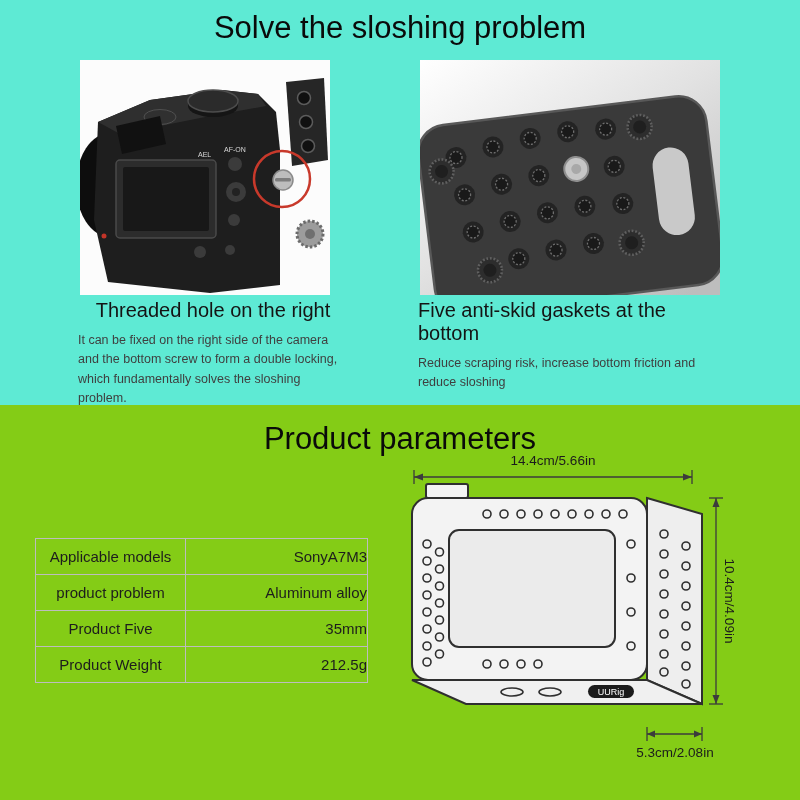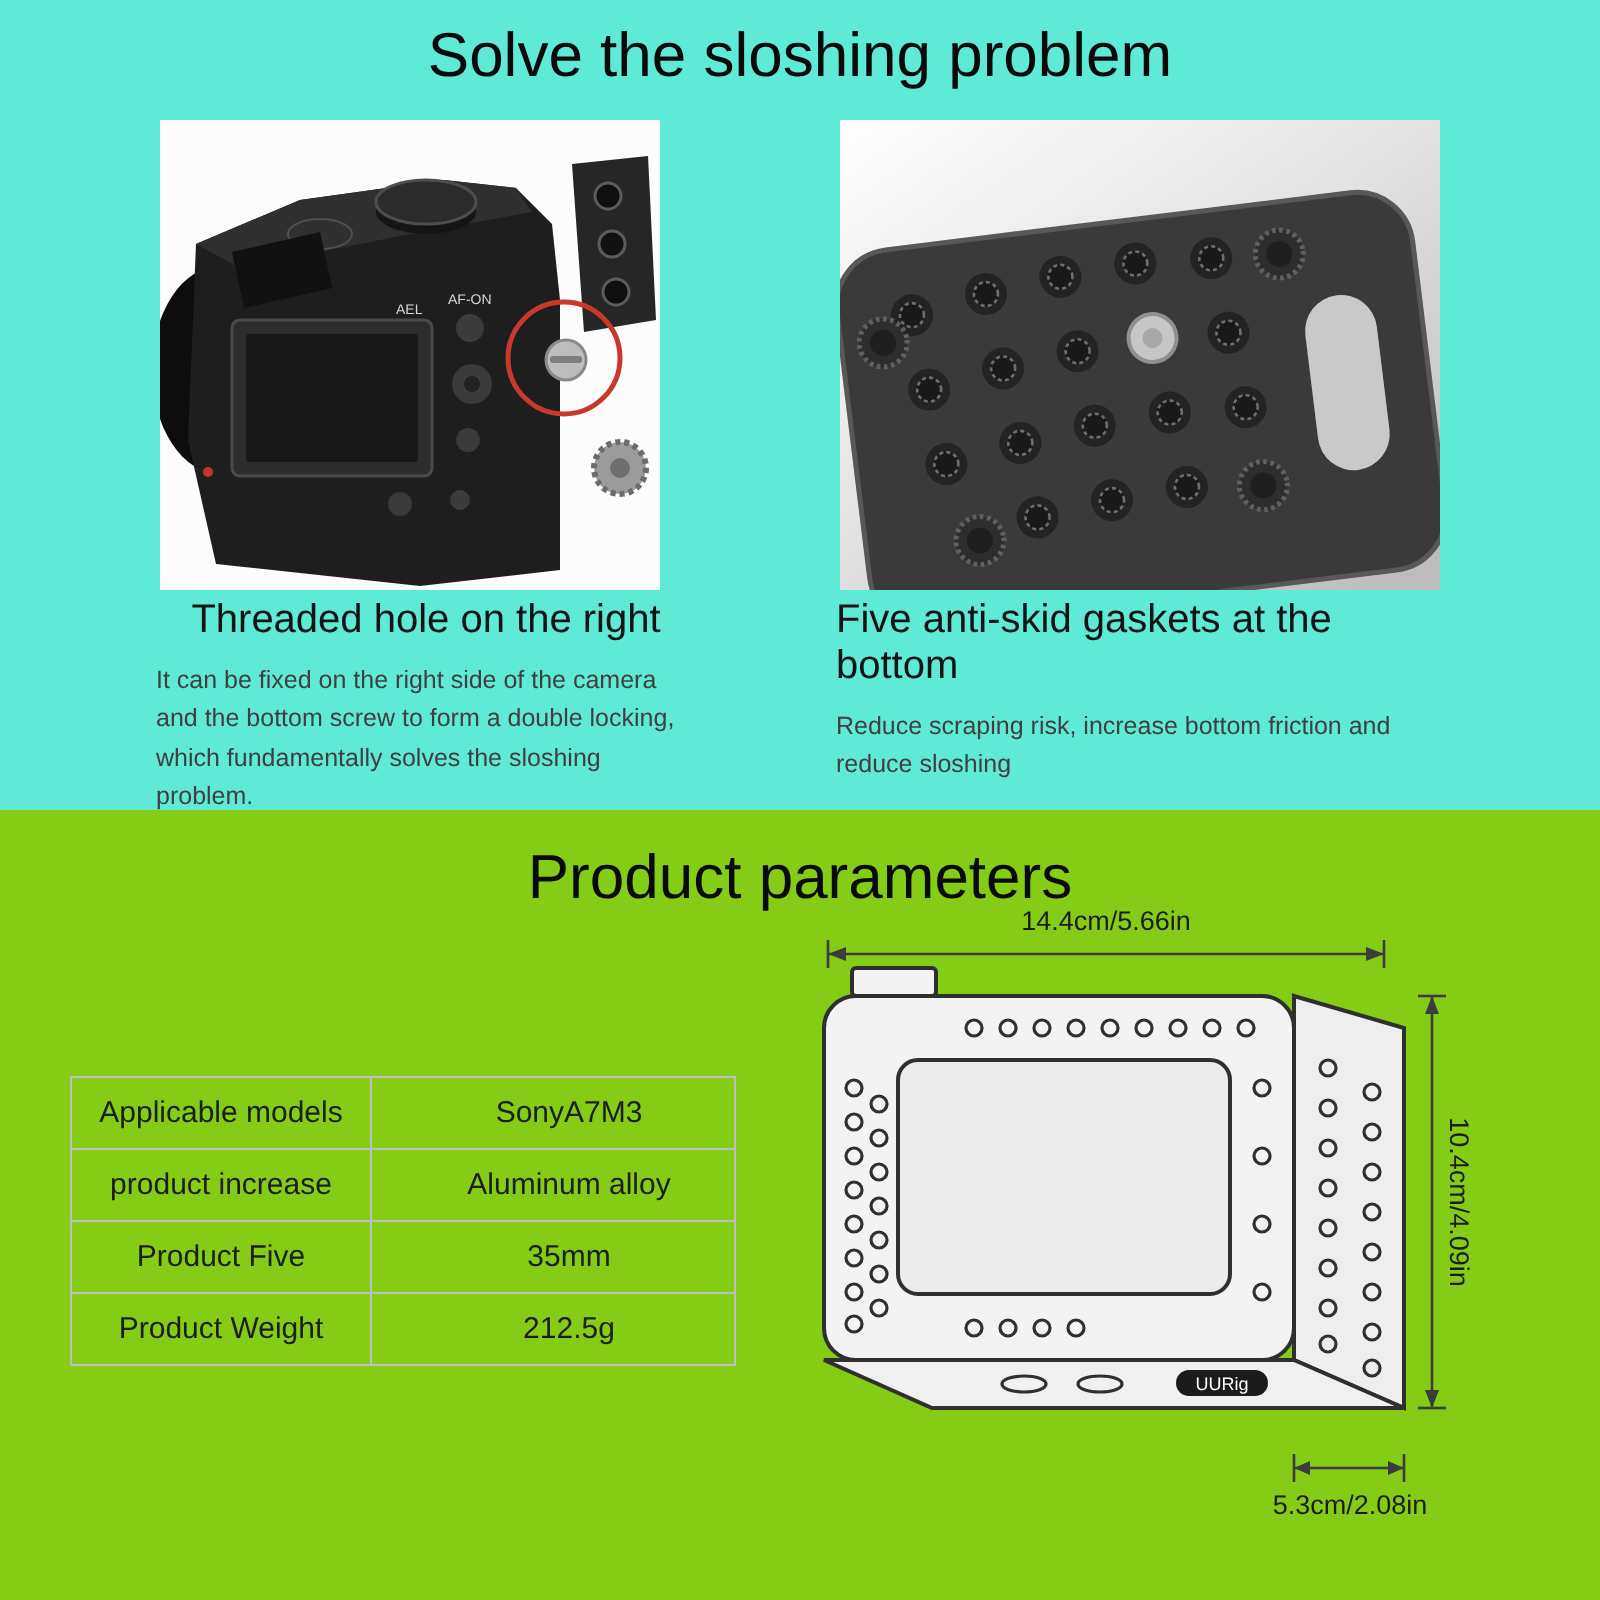--- a/index.html
+++ b/index.html
@@ -23,21 +23,21 @@
   .feat-right .feat-heading { text-align:left; }
   .feat-body { font-size:12.5px; color:#3f3f3f; line-height:1.55; }
 
   
   .params { position:absolute; top:405px; left:0; width:800px; height:395px; background:#84cc16; }
   .params-title { position:absolute; top:16px; left:0; width:100%; text-align:center;
                   font-size:31px; font-weight:400; color:#0a0a0a; }
   .spec-table { position:absolute; left:35px; top:133px; border-collapse:collapse;padding-left:32px; }
   .spec-table td { border:1px solid #bdbdbd; font-size:15px; color:#1d1d1d; height:36px; }
   .spec-table td.lbl { width:150px; text-align:center; padding:0 6px; }
-  .spec-table td.val { width:182px; text-align:center; padding-left:16px; }
+  .spec-table td.val { width:182px; text-align:right; padding-left:16px; }
 
   .diagram { position:absolute; left:392px; top:45px; width:345px; height:320px; }
   .diagram svg { display:block; width:100%; height:100%; }
   svg text { font-family:"Liberation Sans", sans-serif; }
 </style>
 </head>
 <body>
 
 <div class="canvas">
 
@@ -160,21 +160,21 @@
   <section class="params">
     <h2 class="params-title">Product parameters</h2>
 
     <table class="spec-table">
       <tbody>
         <tr>
           <td class="lbl">Applicable models</td>
           <td class="val">SonyA7M3</td>
         </tr>
         <tr>
-          <td class="lbl">product increase</td>
+          <td class="lbl">product problem</td>
           <td class="val">Aluminum alloy</td>
         </tr>
         <tr>
           <td class="lbl">Product Five</td>
           <td class="val">35mm</td>
         </tr>
         <tr>
           <td class="lbl">Product Weight</td>
           <td class="val">212.5g</td>
         </tr>

